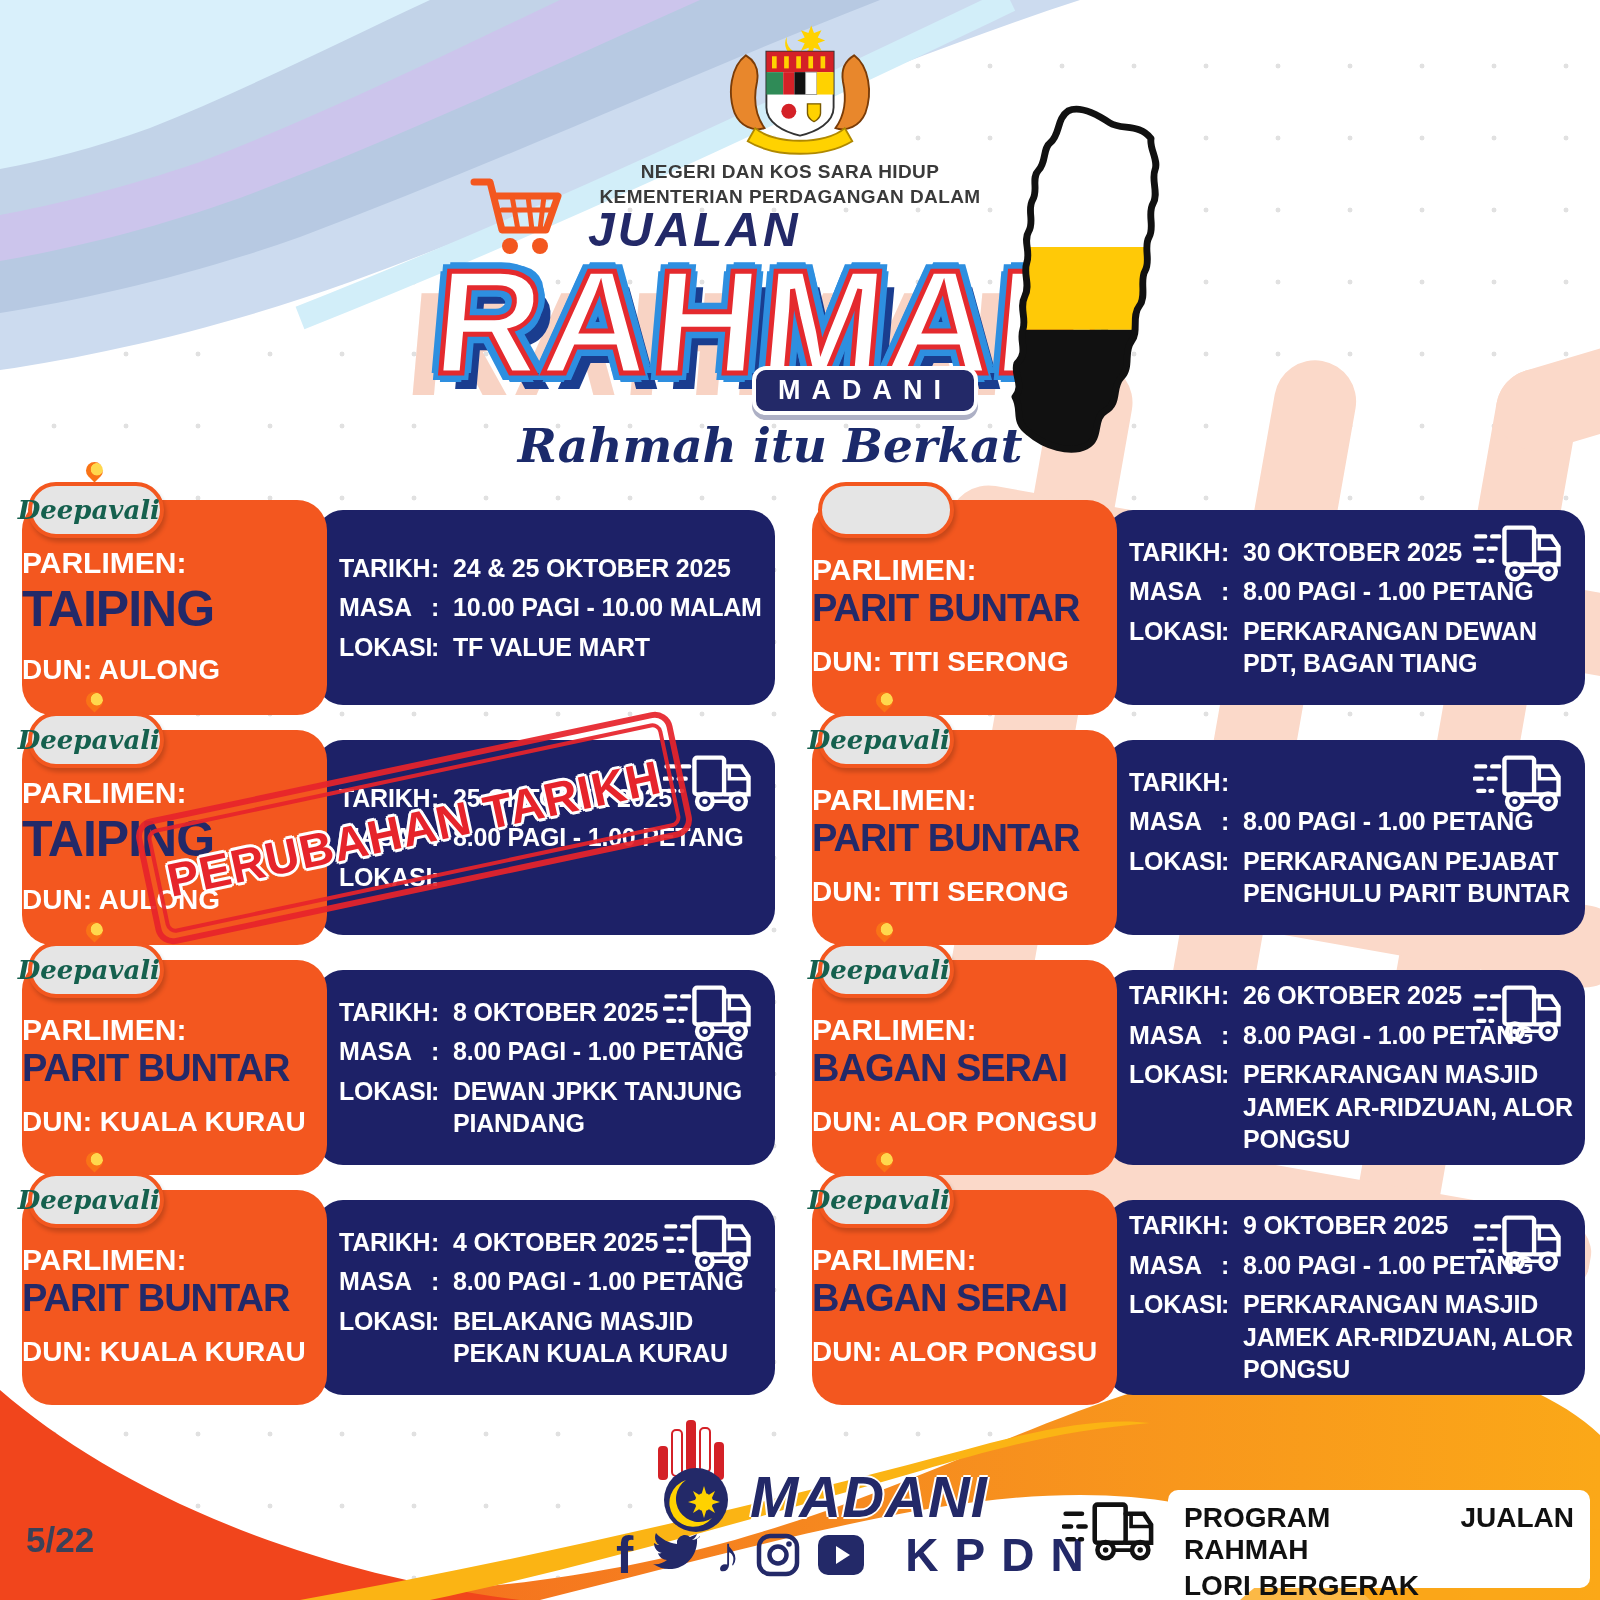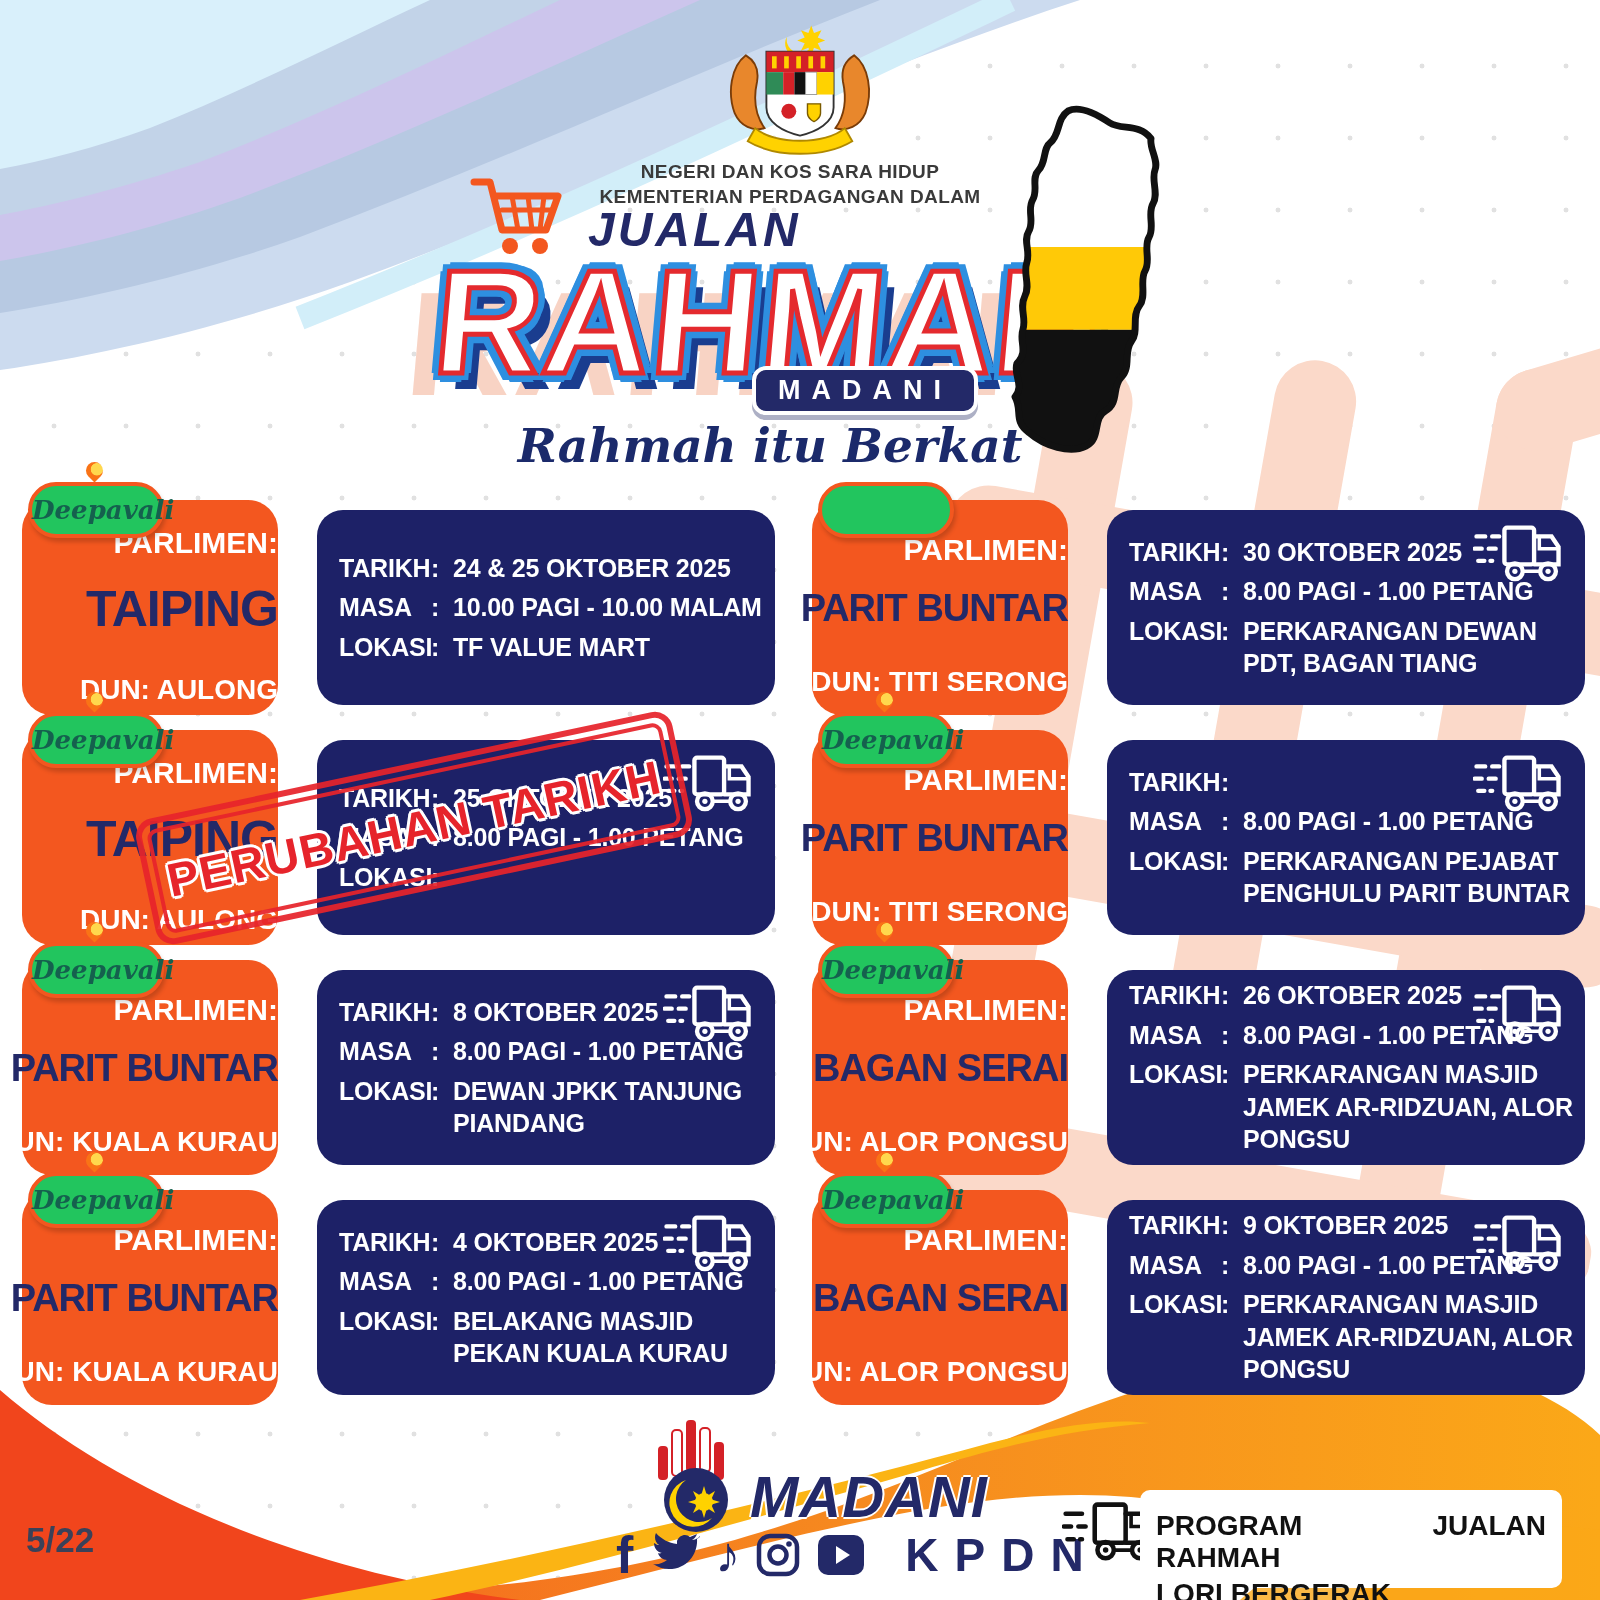--- a/index.html
+++ b/index.html
@@ -33,31 +33,31 @@
   .tagline { position:absolute; left:380px; top:418px; width:780px; text-align:center; z-index:2;
     font-family:"DejaVu Serif", serif; font-style:italic; font-weight:bold; font-size:47px; color:#1b2a6b; }
   .perak-map { position:absolute; left:972px; top:105px; width:220px; height:355px; z-index:2; }
 
   
   .col { position:absolute; top:500px; display:flex; flex-direction:column; gap:15px; z-index:2; }
   .col-left { left:22px; width:753px; }
   .col-right { left:812px; width:773px; }
   .card { position:relative; height:215px; }
   .badge { position:absolute; left:6px; top:-18px; width:136px; height:56px; z-index:3;
-    background:#22c55e; border:4px solid #f3571f; border-radius:28px;
-    display:flex; align-items:center; justify-content:flex-start; box-shadow:2px 4px 4px rgba(0,0,0,.18); }
+    background:#e5e5e5; border:4px solid #f3571f; border-radius:28px;
+    display:flex; align-items:center; justify-content:flex-end; box-shadow:2px 4px 4px rgba(0,0,0,.18); }
   .badge-text { font-family:"DejaVu Serif", serif; font-style:italic; font-weight:bold;
     font-size:26px; color:#15604e; }
   .flame { position:absolute; left:54px; top:-24px; width:17px; height:17px;
     background:radial-gradient(circle at 45% 65%, #ffd84d 0 40%, #f97316 45% 100%);
     border-radius:0 50% 50% 50%; transform:rotate(-135deg); }
   .badge-empty .badge-text { visibility:hidden; }
-  .box-orange { position:absolute; left:0; top:0; width:256px; height:215px; background:#f3571f;
-    border-radius:30px; display:flex; flex-direction:column; align-items:flex-end; justify-content:center;
-    padding-top:16px; z-index:2;gap:20px; }
+  .box-orange { position:absolute; left:0; top:0; width:305px; height:215px; background:#f3571f;
+    border-radius:30px; display:flex; flex-direction:column; align-items:flex-start; justify-content:center;
+    padding-top:16px; z-index:2; }
   .c-parlimen-label { color:#fff; font-weight:800; font-size:30px; }
   .c-name { color:#232968; font-weight:900; font-size:38px; letter-spacing:-1px; margin-top:0; white-space:nowrap; }
   .short-name .c-name { font-size:50px; }
   .c-dun { color:#fff; font-weight:800; font-size:28px; margin-top:16px; white-space:nowrap; }
   .box-navy { position:absolute; left:295px; top:10px; right:0; height:195px; background:#1d2167;
     border-radius:26px; padding:14px 10px 14px 22px; z-index:1; }
   .truck { position:absolute; right:16px; top:12px; width:96px; height:62px; }
   .rows { display:flex; flex-direction:column; justify-content:center; height:100%; gap:7px; }
   .row { display:flex; color:#fff; font-weight:bold; font-size:25px; letter-spacing:-.2px; line-height:1.3; }
   .row .lbl { width:92px; flex:none; }
@@ -79,22 +79,22 @@
     text-shadow:2px 0 0 #fff,-2px 0 0 #fff,0 2px 0 #fff,0 -2px 0 #fff; }
   .fm-madani { position:absolute; left:750px; top:1468px; z-index:3; font-size:58px; font-weight:900;
     font-style:italic; color:#232968; letter-spacing:1px; line-height:1;
     text-shadow:2px 0 0 #fff,-2px 0 0 #fff,0 2px 0 #fff,0 -2px 0 #fff; }
   .socials { position:absolute; left:616px; top:1528px; z-index:3; display:flex; align-items:center; gap:15px; }
   .soc { color:#232968; }
   .soc-f { font-size:52px; font-weight:900; line-height:46px; }
   .soc-note { font-size:50px; font-weight:900; line-height:46px; }
   .kpdn { font-size:46px; font-weight:700; color:#232968; letter-spacing:16px; margin-left:24px; }
   .legend-truck { position:absolute; left:1062px; top:1498px; width:100px; height:66px; z-index:3; }
-  .legend-box { position:absolute; left:1140px; top:1490px; width:422px; height:98px; z-index:3;
-    background:#fff; border-radius:10px; padding:20px 16px; }
+  .legend-box { position:absolute; left:1168px; top:1490px; width:422px; height:98px; z-index:3;
+    background:#fff; border-radius:10px; padding:12px 16px; }
   .legend-l1 { font-size:28px; font-weight:800; color:#111; text-align:justify; text-align-last:justify; }
   .legend-l2 { font-size:28px; font-weight:800; color:#111; margin-top:4px; }
   .page-num { position:absolute; left:26px; top:1520px; z-index:3; font-size:35px; font-weight:800; color:#3a4158; }
 </style>
 </head>
 <body>
 
 <div class="page">
   <div class="dots"></div>
 

